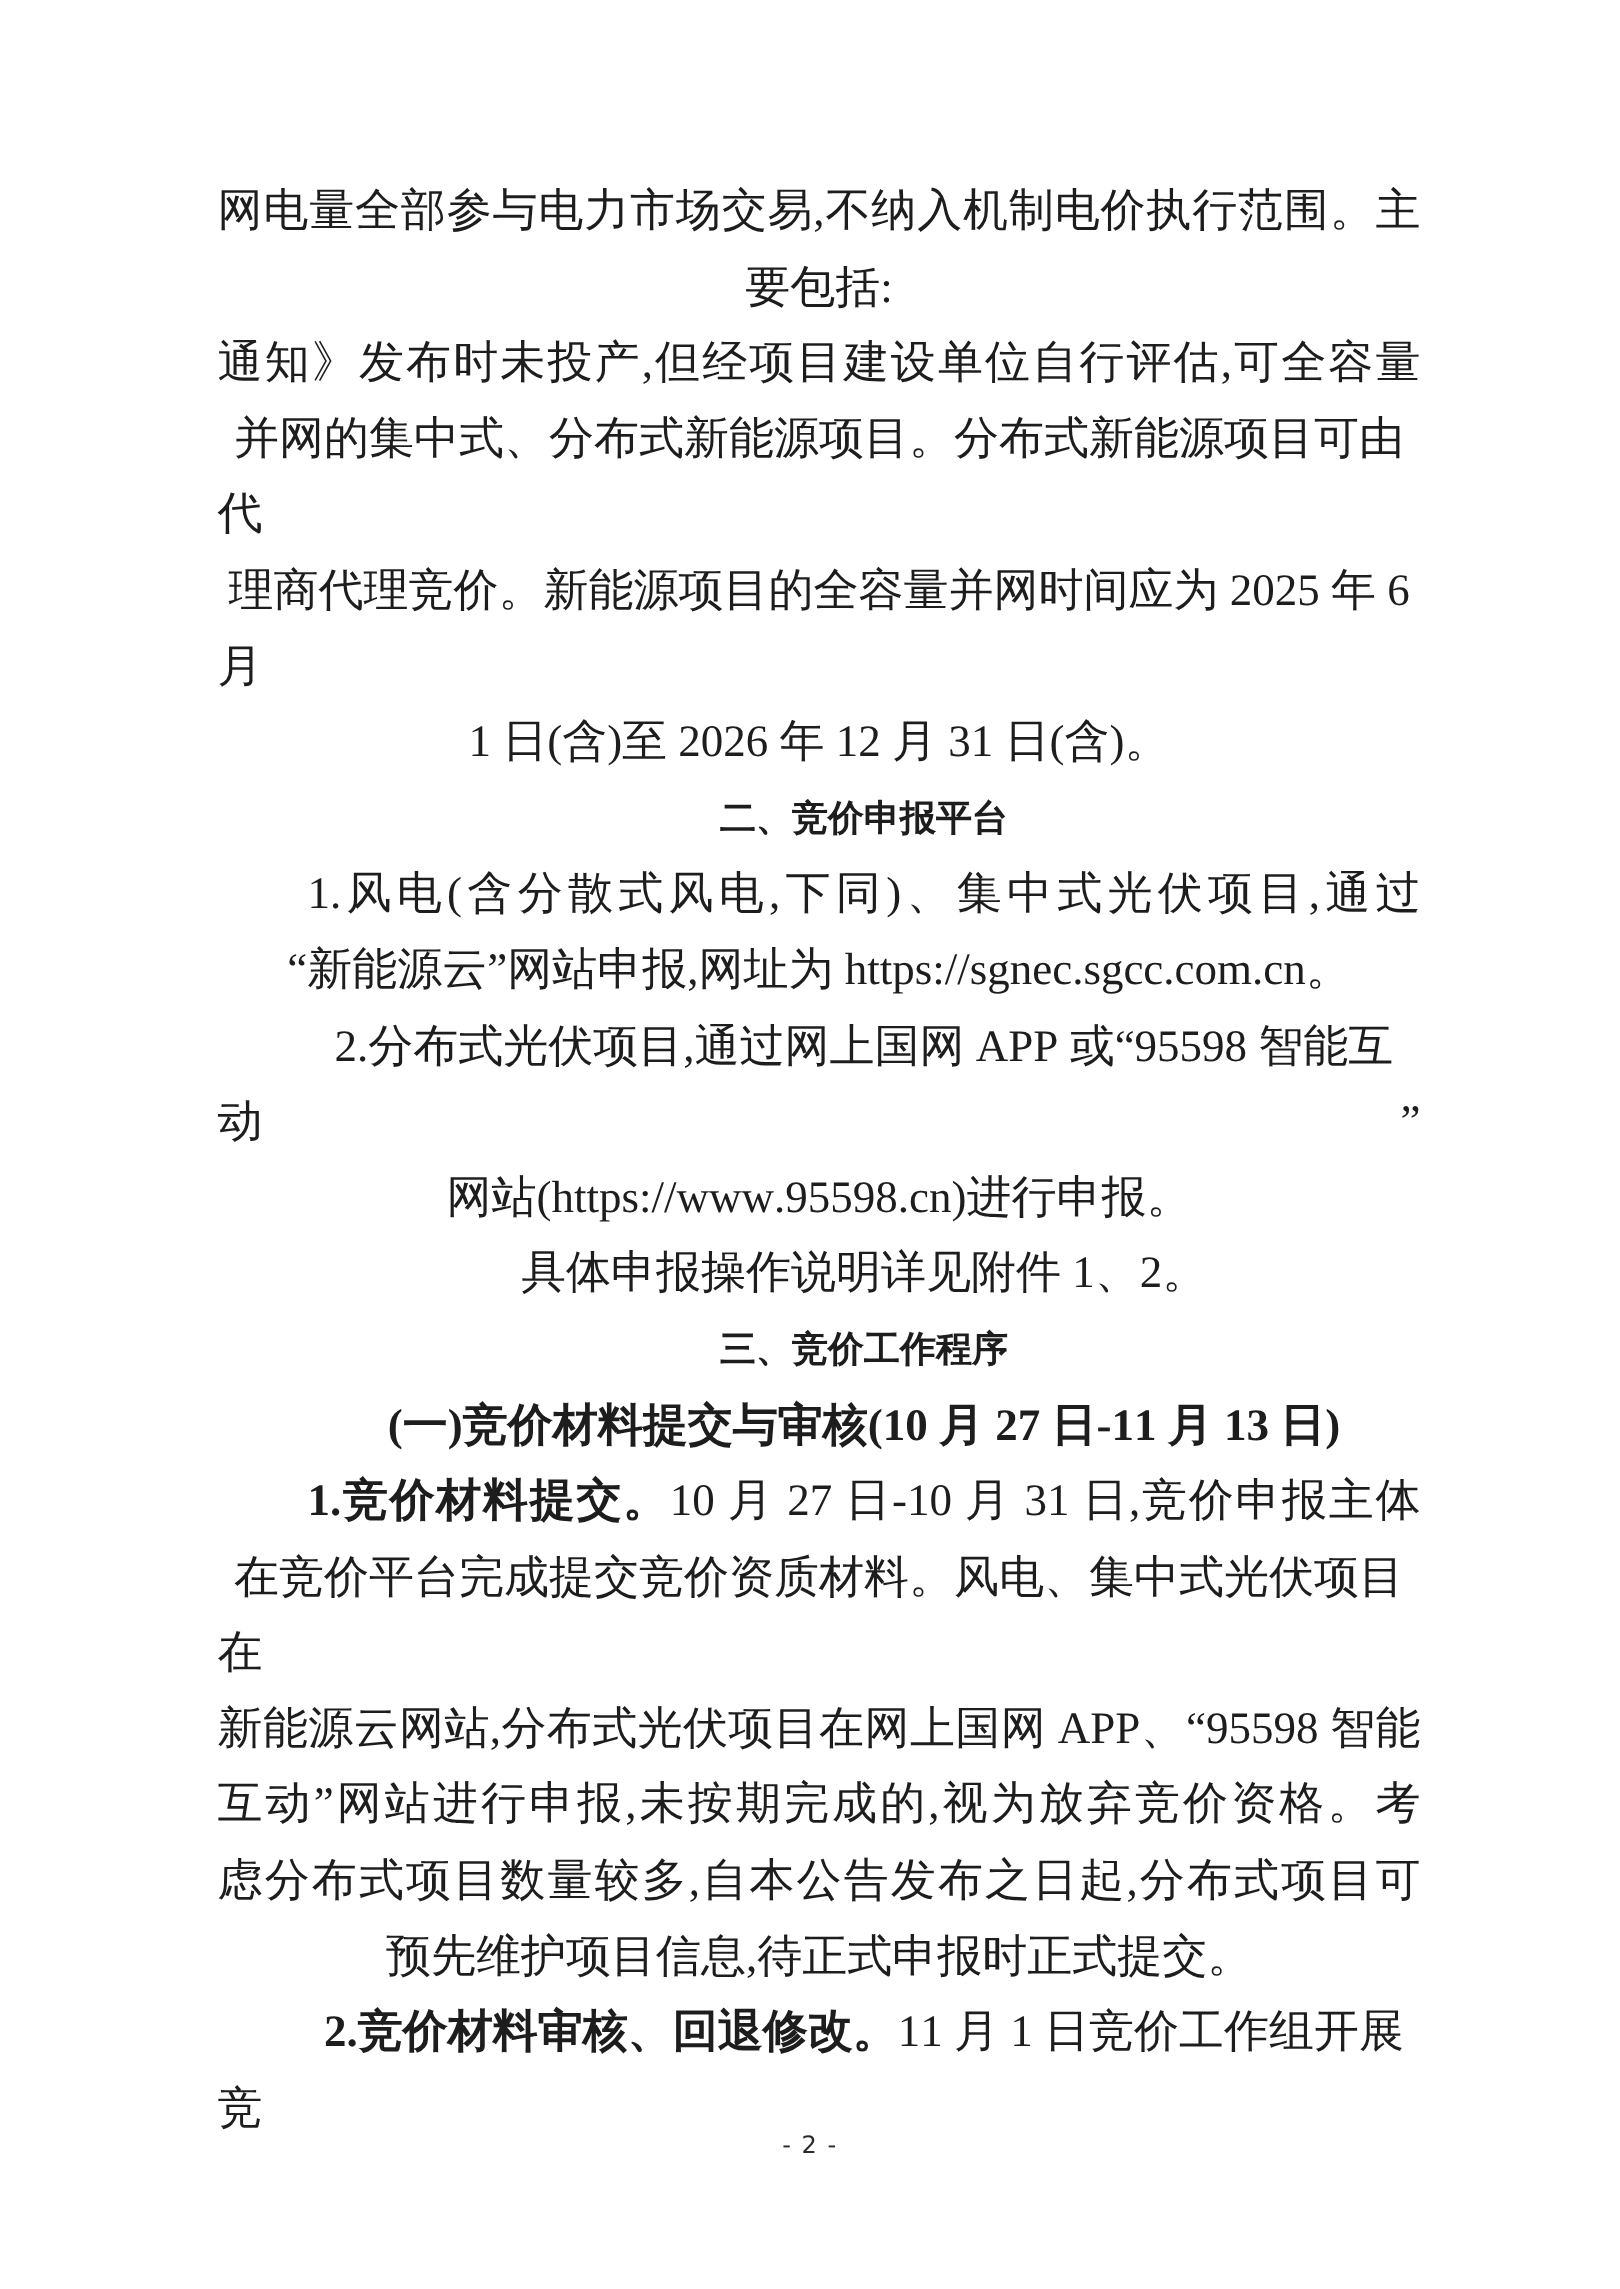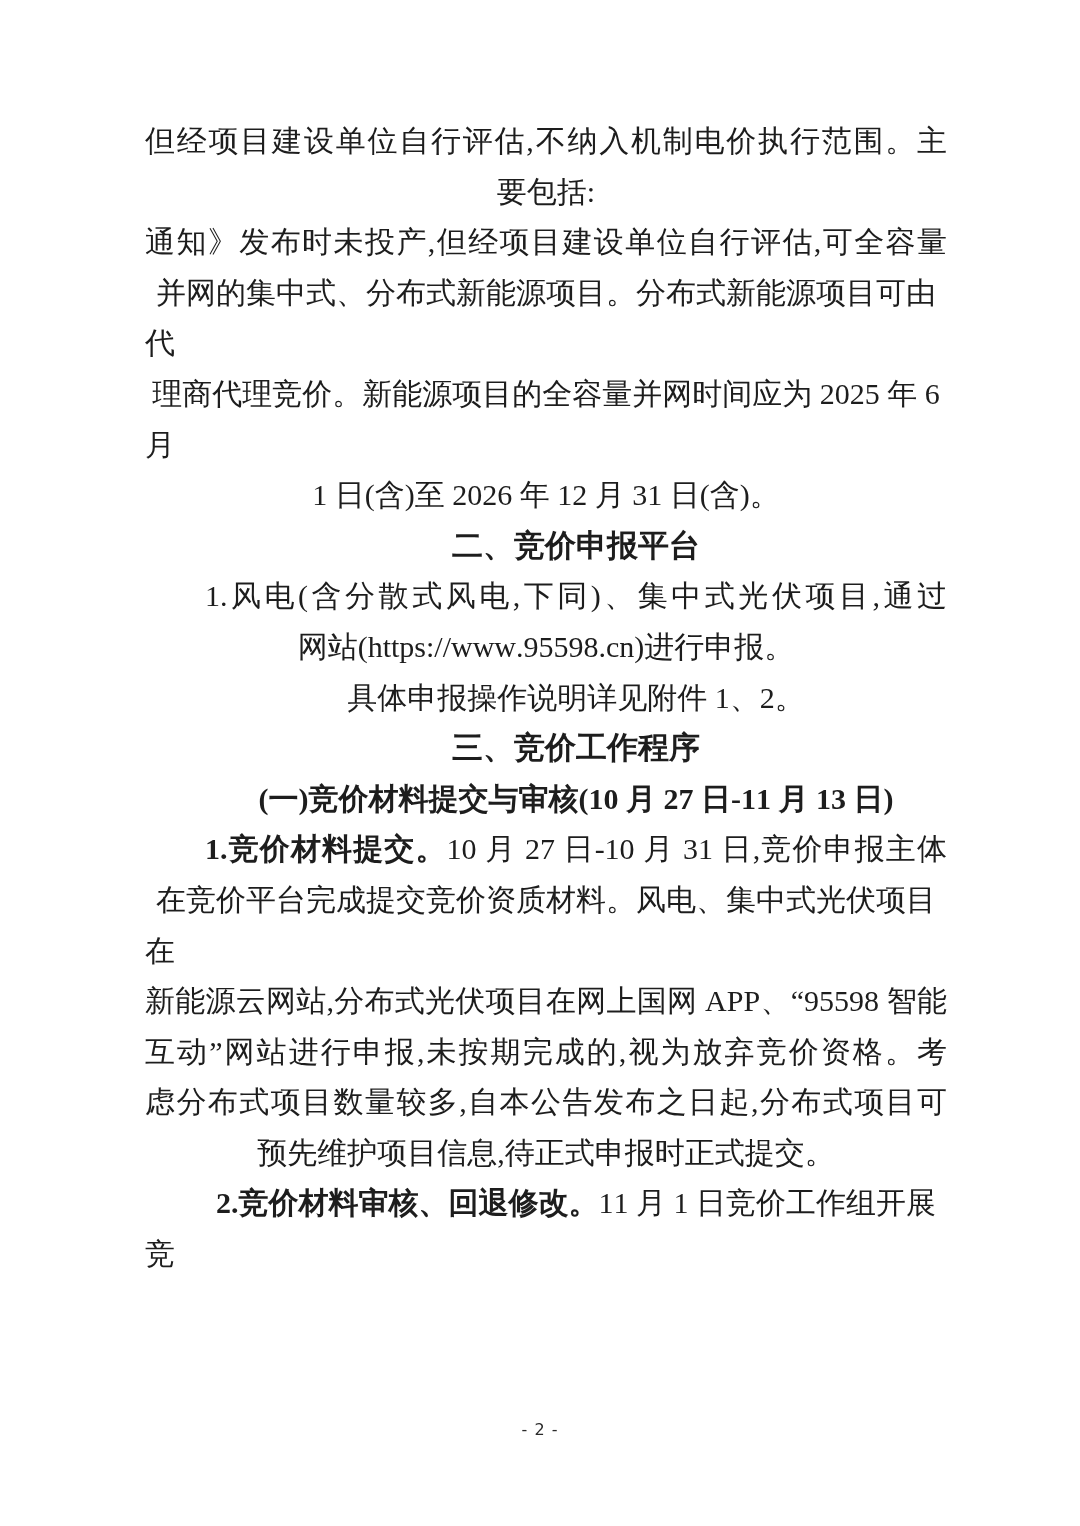--- a/index.html
+++ b/index.html
@@ -21,47 +21,49 @@
   p.ln { margin:0; padding:0;text-align:center; }
   .fill {
     text-align:justify;
     text-align-last:justify;
     text-justify:inter-character;
   }
   .ind2 { text-indent:60px; }
   .hei {
     font-family:"Liberation Sans","DejaVu Sans",sans-serif;
     font-weight:bold;
-    font-size:31px;
+    font-size:24px;
   }
   .kai { font-weight:bold; }
   .lead { font-weight:bold; }
   .footer {
     position:absolute;
     top:1420px; left:0; width:100%;
     text-align:center;
     font-family:"DejaVu Sans","Liberation Sans",sans-serif;
     font-size:16px;
     letter-spacing:1px;
     color:#2a2a2a;
   }
 </style>
 </head>
 <body>
 
 <div class="page">
   <main class="doc">
-    <p class="ln fill">但经项目建设单位自行评估,不纳入机制电价执行范围。主</p>
+    <p class="ln fill">网电量全部参与电力市场交易,不纳入机制电价执行范围。主</p>
     <p class="ln">要包括:</p>
     <p class="ln fill">通知》发布时未投产,但经项目建设单位自行评估,可全容量</p>
     <p class="ln fill">并网的集中式、分布式新能源项目。分布式新能源项目可由代</p>
     <p class="ln fill">理商代理竞价。新能源项目的全容量并网时间应为 2025 年 6 月</p>
     <p class="ln">1 日(含)至 2026 年 12 月 31 日(含)。</p>
     <p class="ln hei ind2">二、竞价申报平台</p>
     <p class="ln fill ind2">1.风电(含分散式风电,下同)、集中式光伏项目,通过</p>
+    <p class="ln">“新能源云”网站申报,网址为 https://sgnec.sgcc.com.cn。</p>
+    <p class="ln fill ind2">2.分布式光伏项目,通过网上国网 APP 或“95598 智能互动”</p>
     <p class="ln">网站(https://www.95598.cn)进行申报。</p>
     <p class="ln ind2">具体申报操作说明详见附件 1、2。</p>
     <p class="ln hei ind2">三、竞价工作程序</p>
     <p class="ln kai ind2">(一)竞价材料提交与审核(10 月 27 日-11 月 13 日)</p>
     <p class="ln fill ind2"><b class="lead">1.竞价材料提交。</b><span>10 月 27 日-10 月 31 日,竞价申报主体</span></p>
     <p class="ln fill">在竞价平台完成提交竞价资质材料。风电、集中式光伏项目在</p>
     <p class="ln fill">新能源云网站,分布式光伏项目在网上国网 APP、“95598 智能</p>
     <p class="ln fill">互动”网站进行申报,未按期完成的,视为放弃竞价资格。考</p>
     <p class="ln fill">虑分布式项目数量较多,自本公告发布之日起,分布式项目可</p>
     <p class="ln">预先维护项目信息,待正式申报时正式提交。</p>

